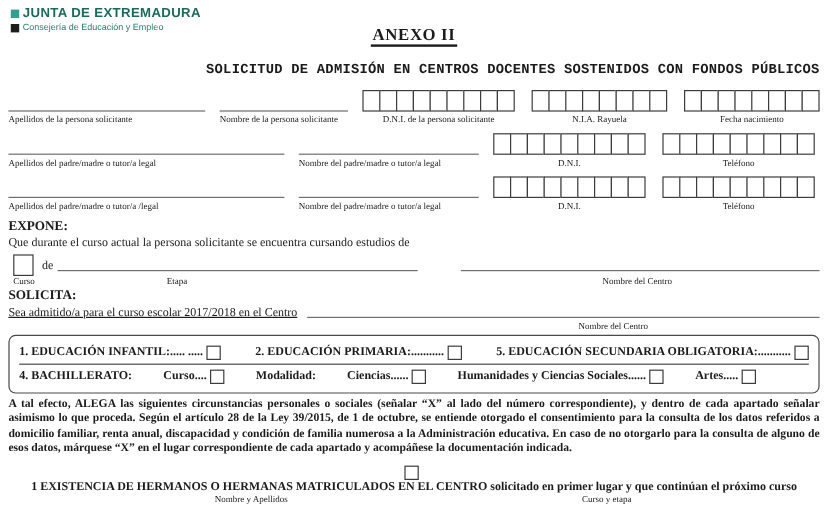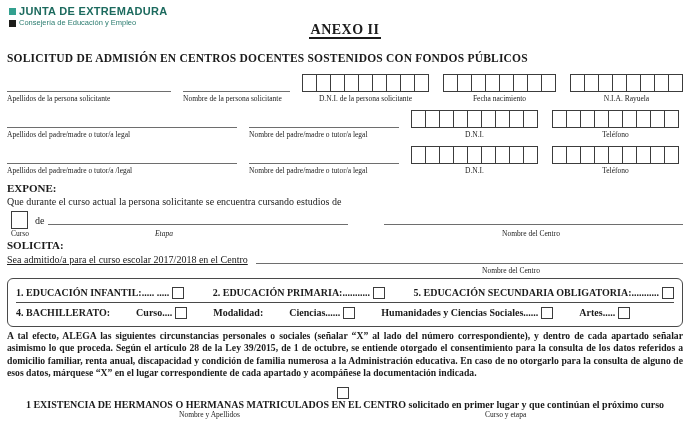--- a/index.html
+++ b/index.html
@@ -12,21 +12,21 @@
   
   .header{position:relative;height:40px;}
   .logo{position:absolute;left:2px;top:2px;display:grid;grid-template-columns:10px auto;grid-row-gap:1px;align-items:center;}
   .sq{width:7px;height:7px;display:inline-block;}
   .sq.teal{background:#33a08f;}
   .sq.black{background:#1d1d1b;margin-top:1px;}
   .logo-line1{font-family:"Liberation Sans",sans-serif;font-size:11px;font-weight:bold;color:#1c6a5e;letter-spacing:.3px;line-height:11px;}
   .logo-line2{font-family:"Liberation Sans",sans-serif;font-size:7.5px;color:#2b7c6f;line-height:9px;}
   .anexo{position:absolute;left:0;right:0;top:16px;text-align:center;}
   .anexo span{font-weight:bold;font-size:14px;letter-spacing:.5px;border-bottom:2.5px solid #1b1b1b;padding:0 2px;}
-  .doc-title{text-align:left;font-weight:bold;font-size:11.5px;margin:8px 0 10px 0;letter-spacing:.2px;}
+  .doc-title{text-align:right;font-weight:bold;font-size:11.5px;margin:8px 0 10px 0;letter-spacing:.2px;font-family:Liberation Mono, monospace;}
 
   
   .prow{display:flex;align-items:flex-end;gap:12px;margin-bottom:7px;}
   .fld{display:flex;flex-direction:column;}
   .fld .wline{border-bottom:1px solid #6e6e6e;height:11px;}
   .fld .flabel, .group .glabel{font-size:7.5px;color:#222;margin-top:2px;white-space:nowrap;}
   .col-a{width:230px;}
   .col-b{width:150px;}
   .groups{display:flex;flex:1;gap:14px;}
   .groups.spread{justify-content:space-between;align-items:center;}
@@ -40,21 +40,21 @@
   .plain{font-size:10px;line-height:13px;}
   .expone-row{display:flex;align-items:center;margin-top:3px;}
   .bigbox{width:15px;height:16px;border:1px solid #3c3c3c;margin-left:4px;background:#fff;}
   .de{font-size:10px;margin:0 4px 0 7px;}
   .line{border-bottom:1px solid #6e6e6e;height:1px;align-self:flex-end;margin-bottom:4px;}
   .etapa-line{width:300px;}
   .centro-line{flex:1;margin-left:36px;}
   .under-labels{position:relative;height:10px;font-size:7.5px;}
   .under-labels span{position:absolute;top:0;}
   .lab-curso{left:4px;}
-  .lab-etapa{left:148px;font-style:italic;}
+  .lab-etapa{left:132px;}
   .lab-centro1{left:495px;}
   .solicita-row{display:flex;align-items:baseline;margin-top:1px;text-decoration:underline;}
   .solicita-row .line{flex:1;margin-left:8px;margin-bottom:2px;}
   .lab-centro2{left:475px;}
 
   
   .levels{border:1.5px solid #4a4a4a;border-radius:6px;margin-top:2px;padding:4px 8px;}
   .lrow{display:flex;align-items:center;font-weight:bold;font-size:10px;height:19px;}
   .lrow1{justify-content:space-between;border-bottom:1px solid #4a4a4a;}
   .lrow2{gap:26px;}
@@ -123,34 +123,34 @@
         <span class="cells">
             <span class="cell"></span>
             <span class="cell"></span>
             <span class="cell"></span>
             <span class="cell"></span>
             <span class="cell"></span>
             <span class="cell"></span>
             <span class="cell"></span>
             <span class="cell"></span>
           </span>
+        <span class="glabel">N.I.A. Rayuela</span>
+      </div>
+      <div class="group">
+        <span class="cells">
+            <span class="cell"></span>
+            <span class="cell"></span>
+            <span class="cell"></span>
+            <span class="cell"></span>
+            <span class="cell"></span>
+            <span class="cell"></span>
+            <span class="cell"></span>
+            <span class="cell"></span>
+          </span>
         <span class="glabel">Fecha nacimiento</span>
-      </div>
-      <div class="group">
-        <span class="cells">
-            <span class="cell"></span>
-            <span class="cell"></span>
-            <span class="cell"></span>
-            <span class="cell"></span>
-            <span class="cell"></span>
-            <span class="cell"></span>
-            <span class="cell"></span>
-            <span class="cell"></span>
-          </span>
-        <span class="glabel">N.I.A. Rayuela</span>
       </div>
     </div>
   </div>
 
   <div class="prow">
     <div class="fld col-a">
       <span class="wline"></span>
       <span class="flabel">Apellidos del padre/madre o tutor/a legal</span>
     </div>
     <div class="fld col-b">

